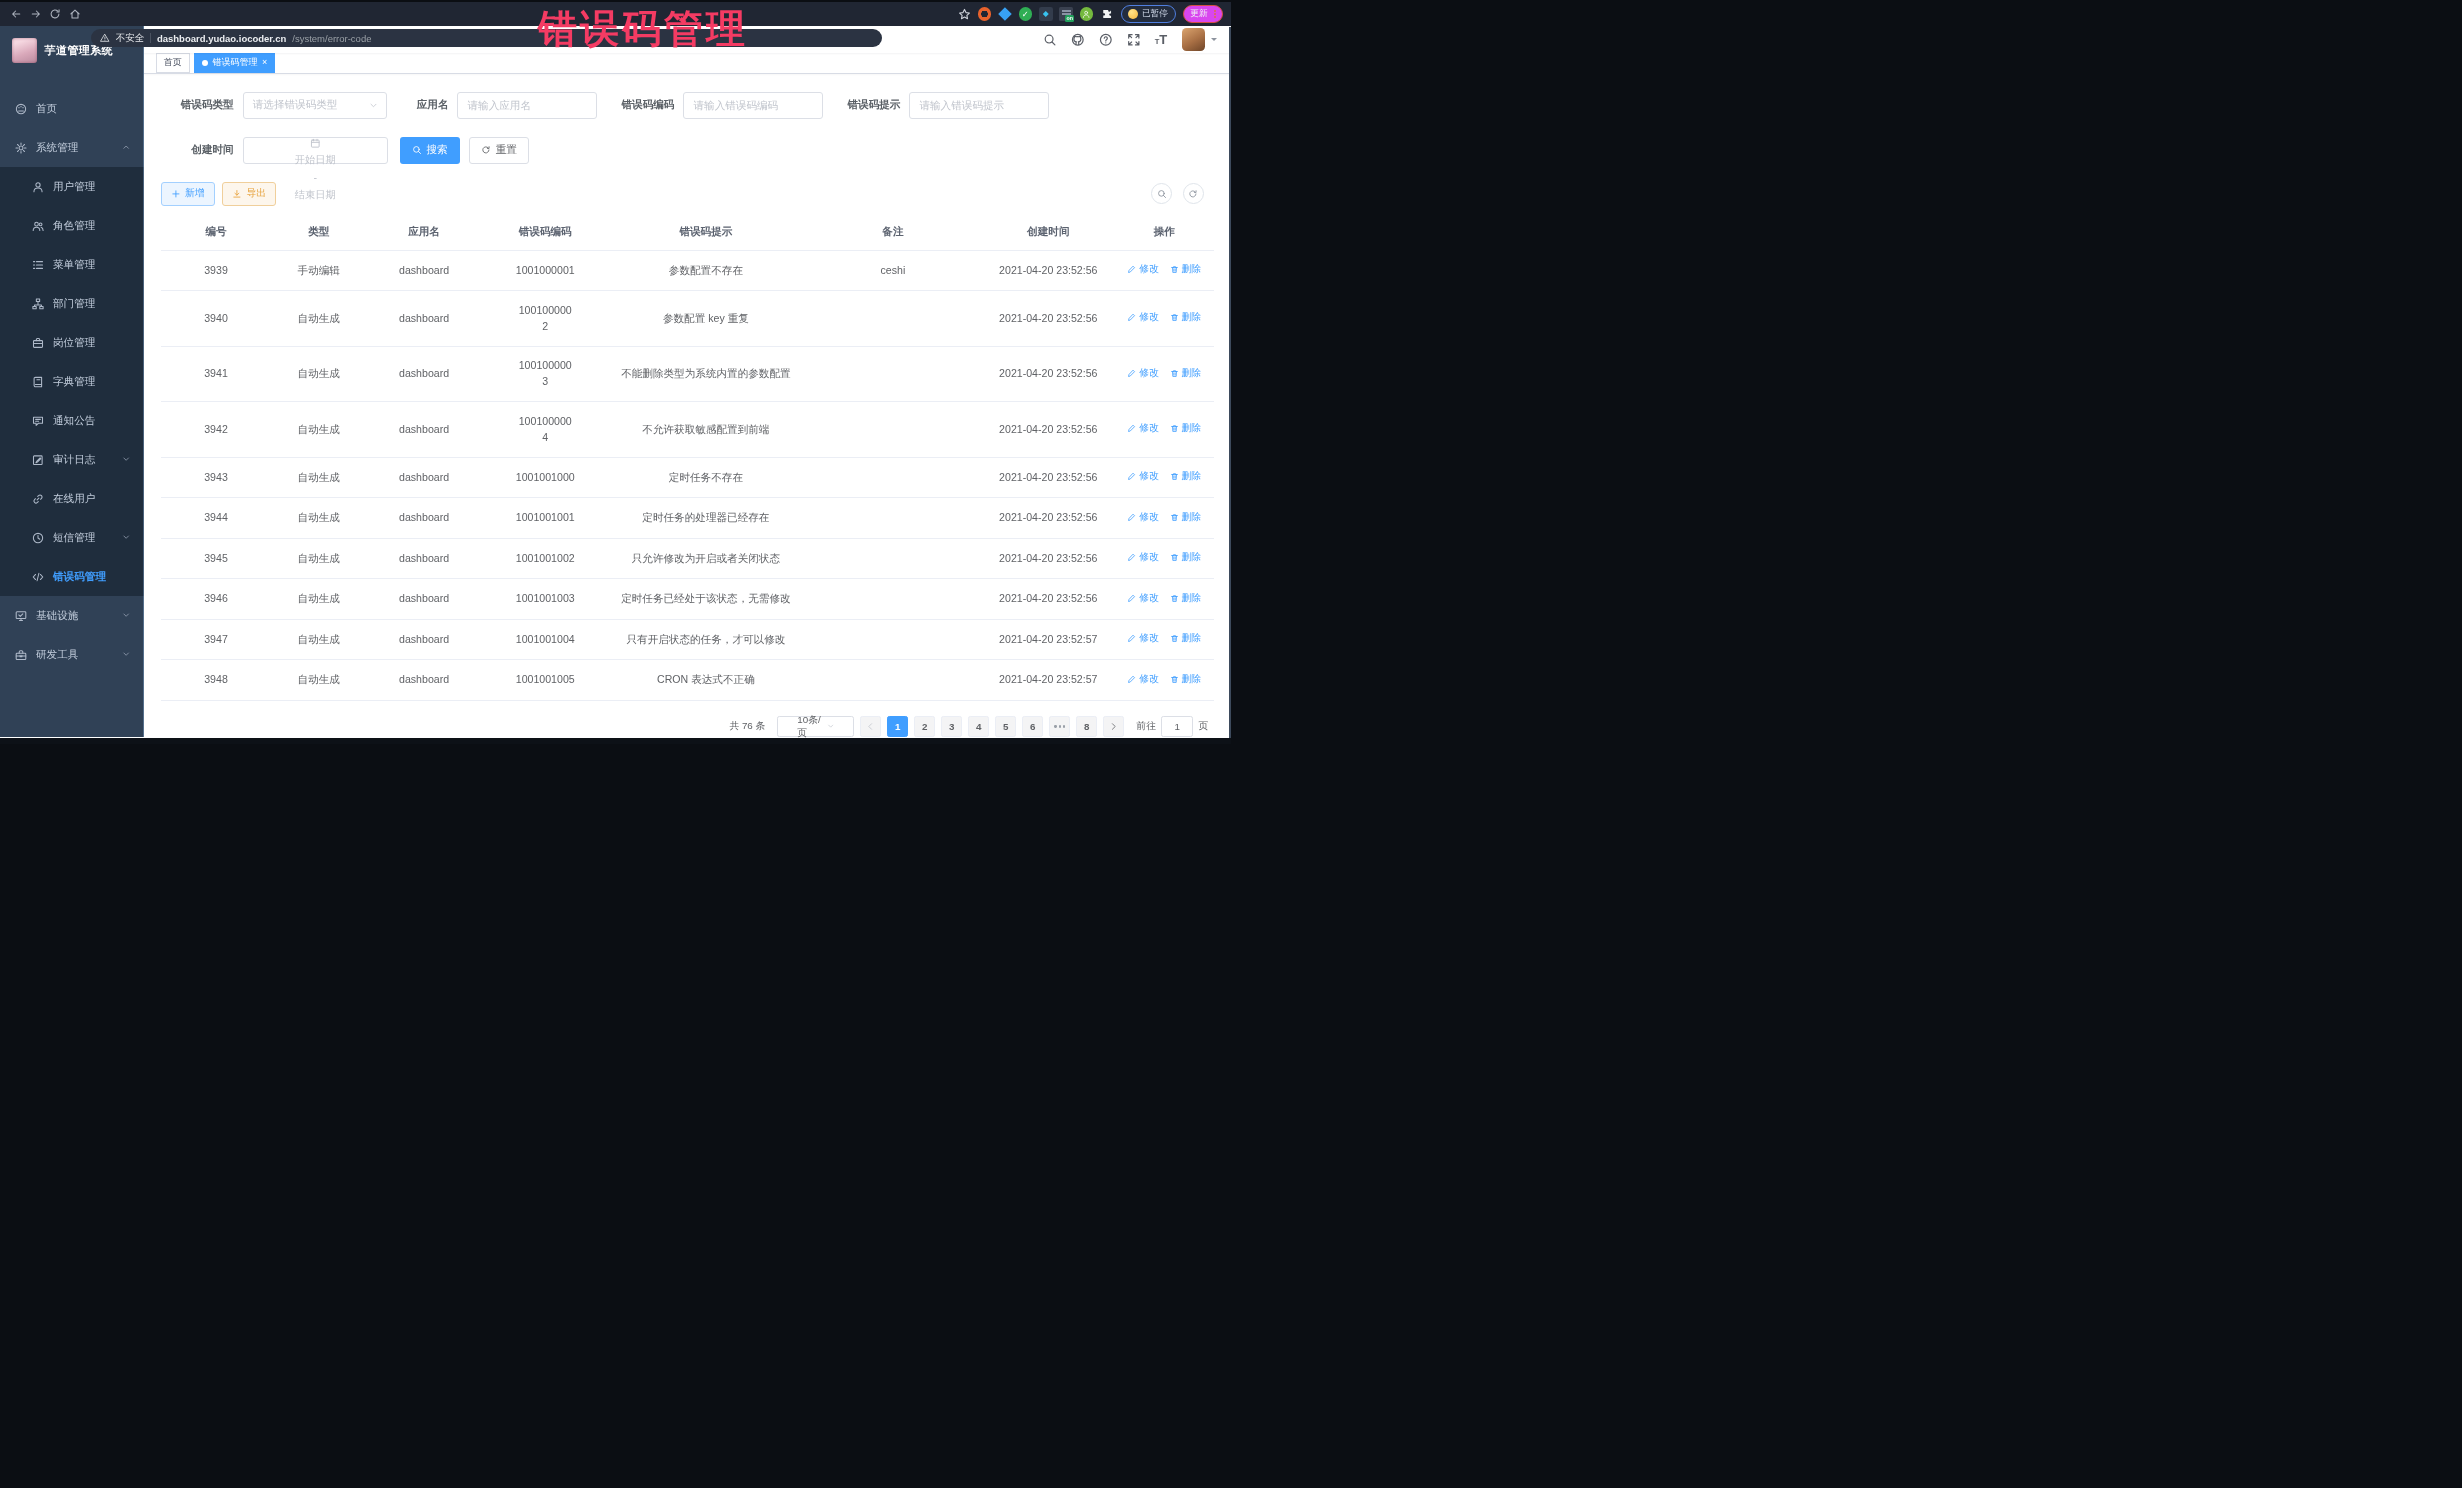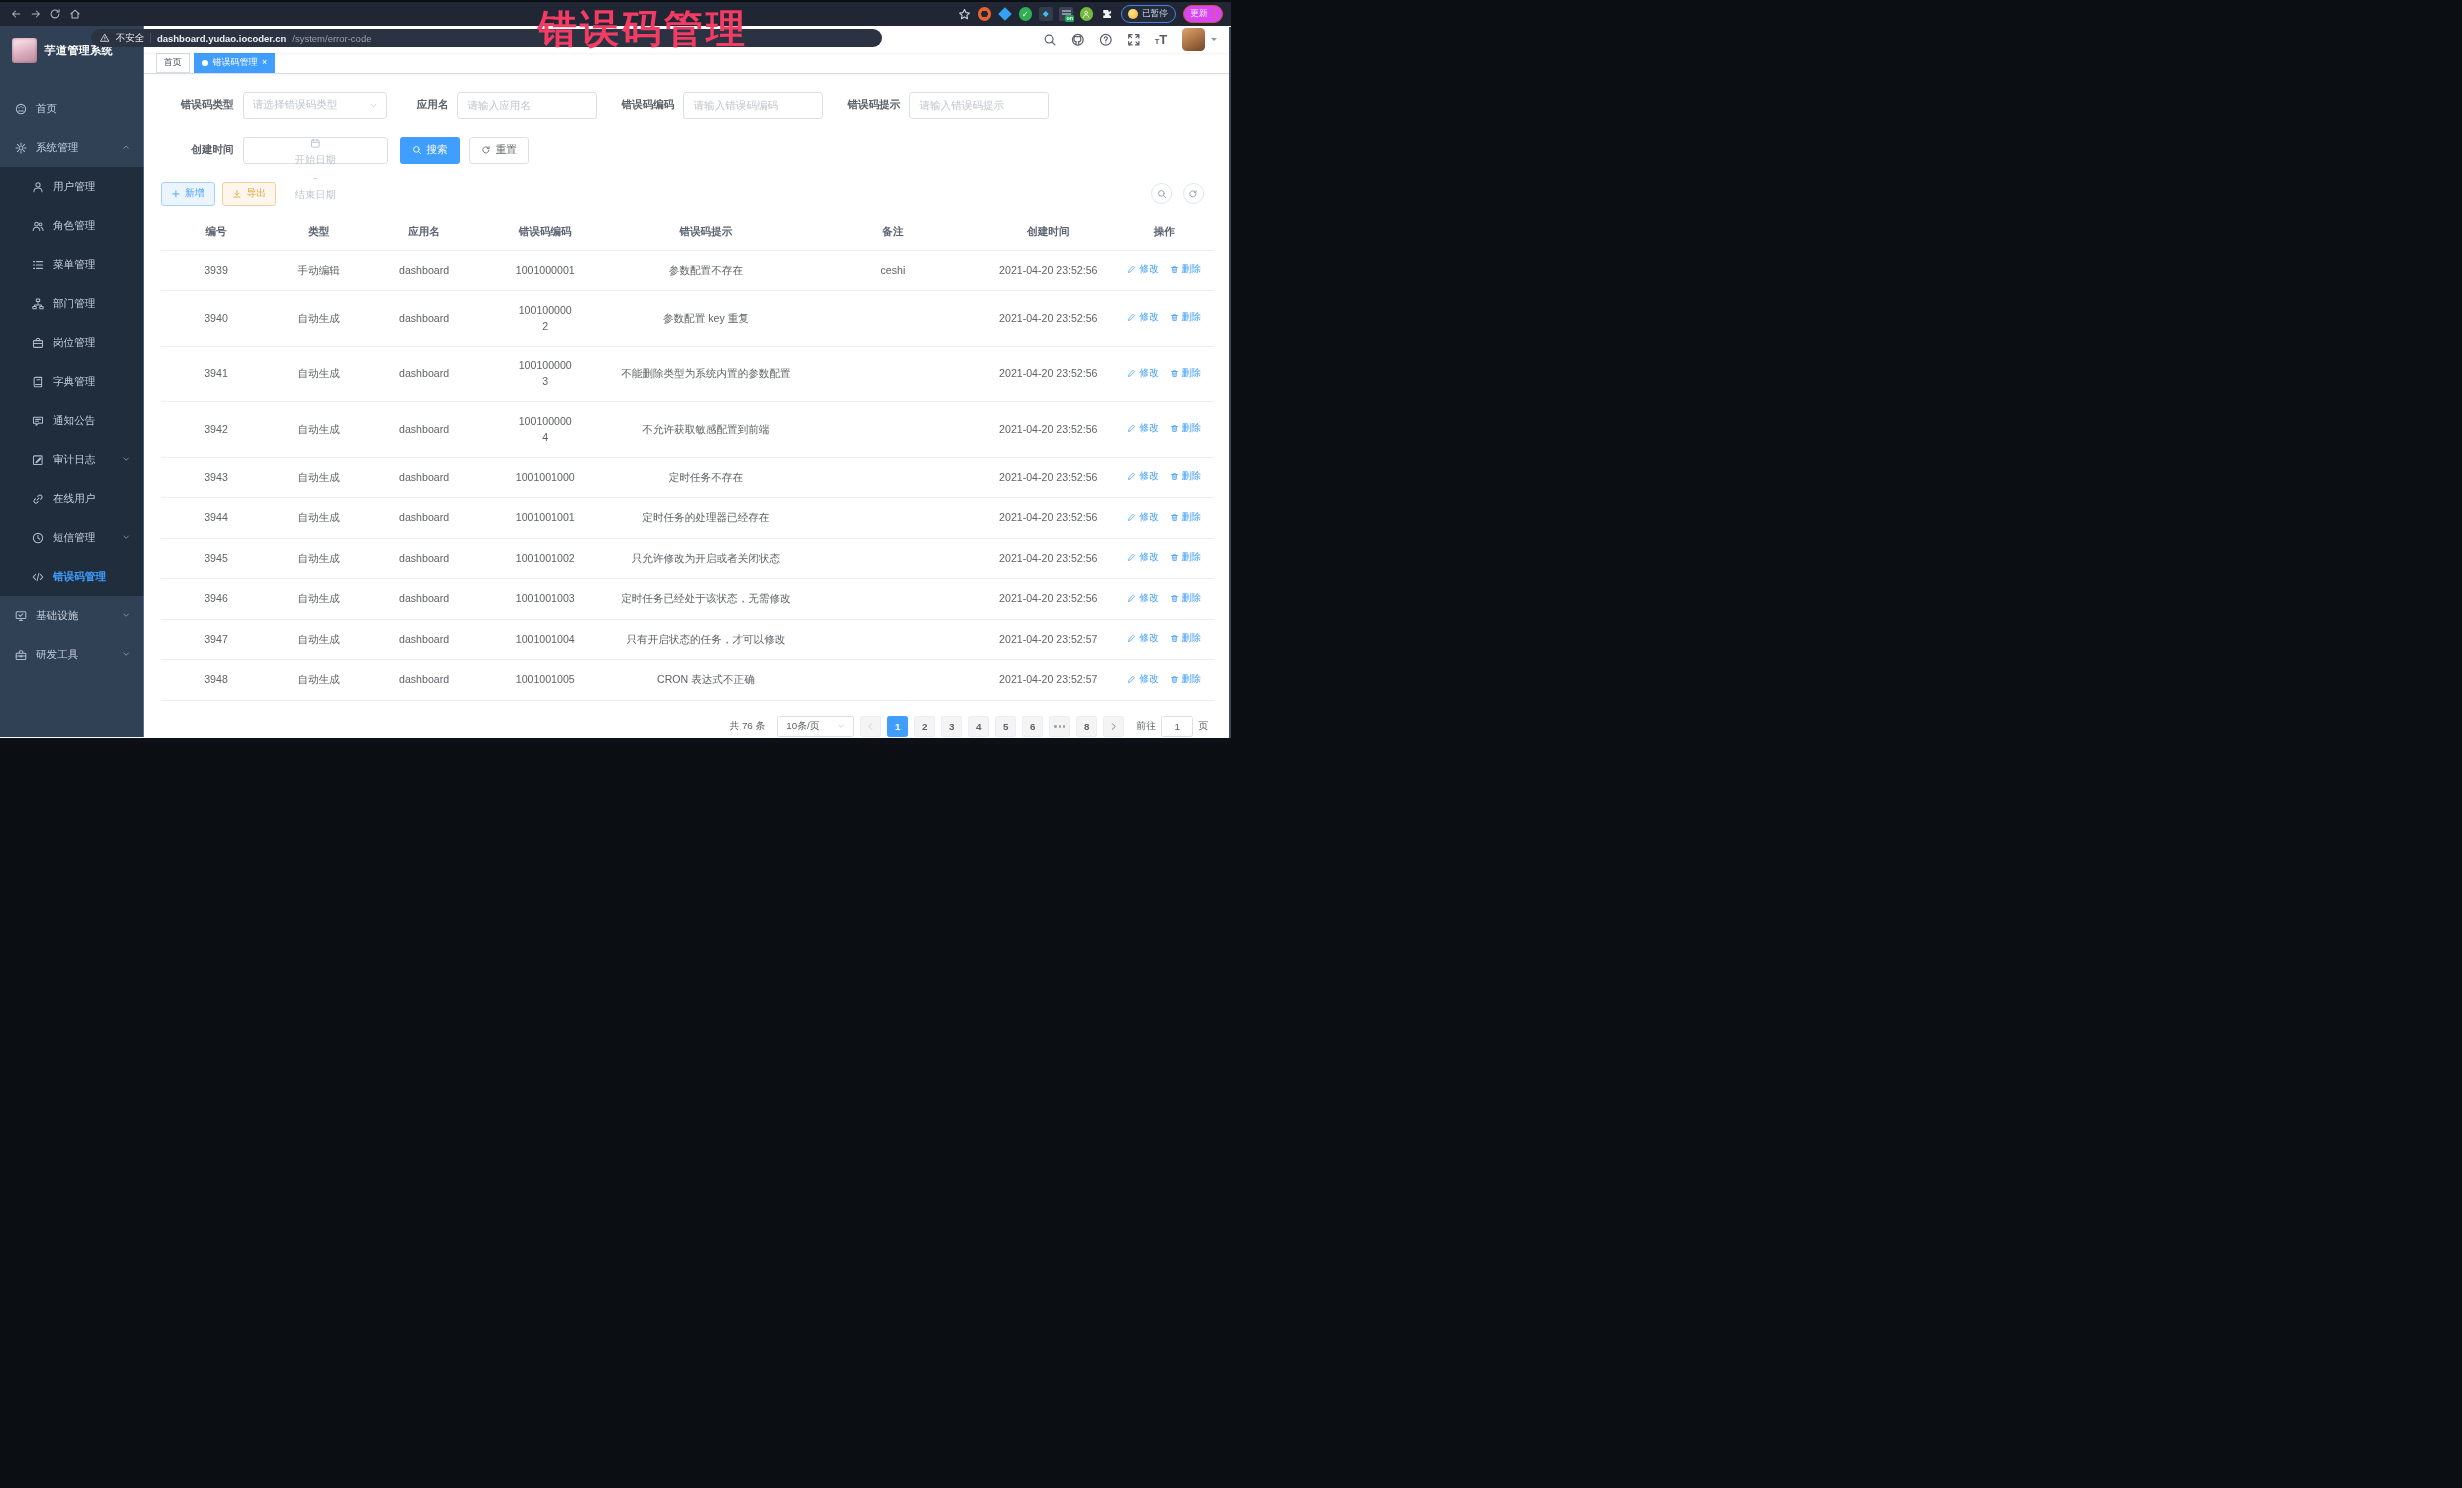--- a/index.html
+++ b/index.html
@@ -107,21 +107,21 @@
 
   table.grid{width:100%;border-collapse:collapse;font-size:10.6px;table-layout:fixed;}
   .grid th{color:#5c6370;font-weight:700;padding:9px 3px 10.6px;border-bottom:0.8px solid #ebeef5;text-align:center;}
   .grid td{color:#606266;padding:11.4px 3px;border-bottom:0.8px solid #ebeef5;text-align:center;line-height:1.5;word-break:break-all;}
   .op-link{color:#409eff;font-size:9.8px;display:inline-flex;align-items:center;gap:3px;cursor:pointer;white-space:nowrap;}
   .op-link + .op-link{margin-left:10.6px;}
   .op-link .ic{width:9px;height:9px;}
 
   .pager{display:flex;align-items:center;justify-content:flex-end;gap:6px;margin:15px 6px 0;font-size:9.8px;color:#606266;}
   .total{margin-right:6px;}
-  .sizesel{width:77px;height:21px;box-sizing:border-box;border:0.8px solid #dcdfe6;border-radius:2.3px;display:flex;align-items:center;justify-content:space-between;padding:0 8px;color:#606266;cursor:pointer;background:#fff;}
+  .sizesel{width:77px;height:21px;box-sizing:border-box;border:0.8px solid #dcdfe6;border-radius:2.3px;display:flex;align-items:center;justify-content:space-between;padding:0 19px;color:#606266;cursor:pointer;background:#fff;}
   .sizesel .ic{width:8.3px;height:8.3px;color:#c0c4cc;}
   .pbtn{min-width:21px;height:21px;box-sizing:border-box;border:0.8px solid #ebeef5;border-radius:2.3px;background:#f4f4f5;color:#606266;font-size:9.8px;font-weight:600;display:inline-flex;align-items:center;justify-content:center;cursor:pointer;font-family:inherit;padding:0 3px;}
   .pbtn.active{background:#409eff;border-color:#409eff;color:#fff;}
   .pbtn.nav .ic{width:9px;height:9px;}
   .pbtn.prev{color:#c0c4cc;}
   .pbtn.dots{gap:1.9px;}
   .pbtn.dots i{width:2.3px;height:2.3px;border-radius:50%;background:#9aa0a8;}
   .goto{display:flex;align-items:center;gap:5.3px;margin-left:6px;}
   input.goto-inp{width:32px;height:21px;box-sizing:border-box;border:0.8px solid #dcdfe6;border-radius:2.3px;text-align:center;font-size:9.8px;color:#606266;outline:none;font-family:inherit;}
 

